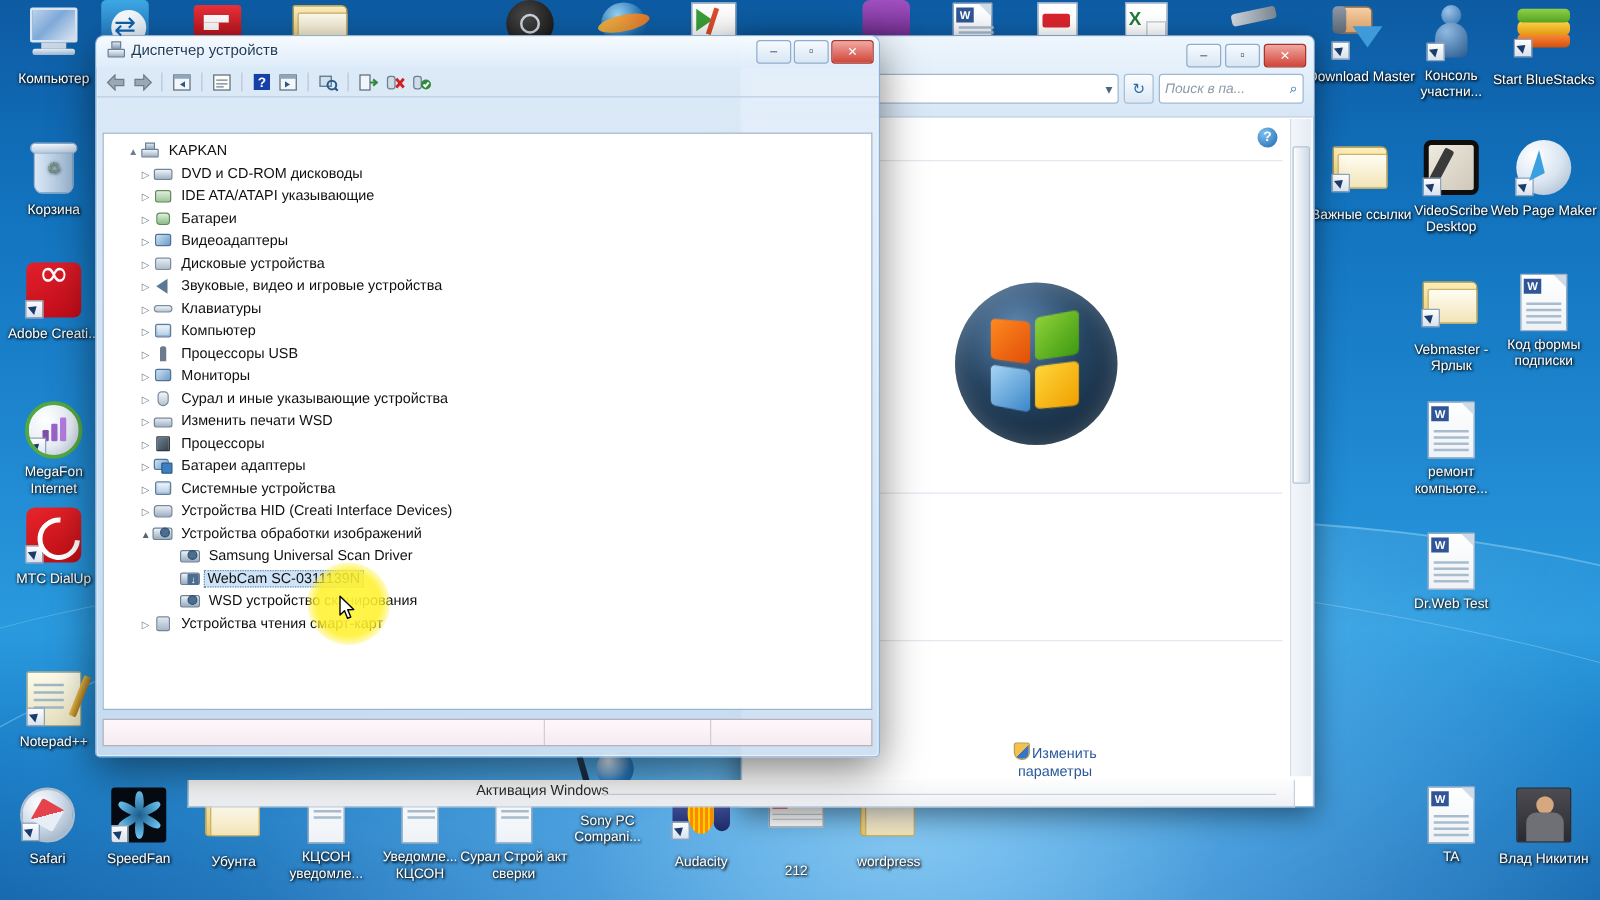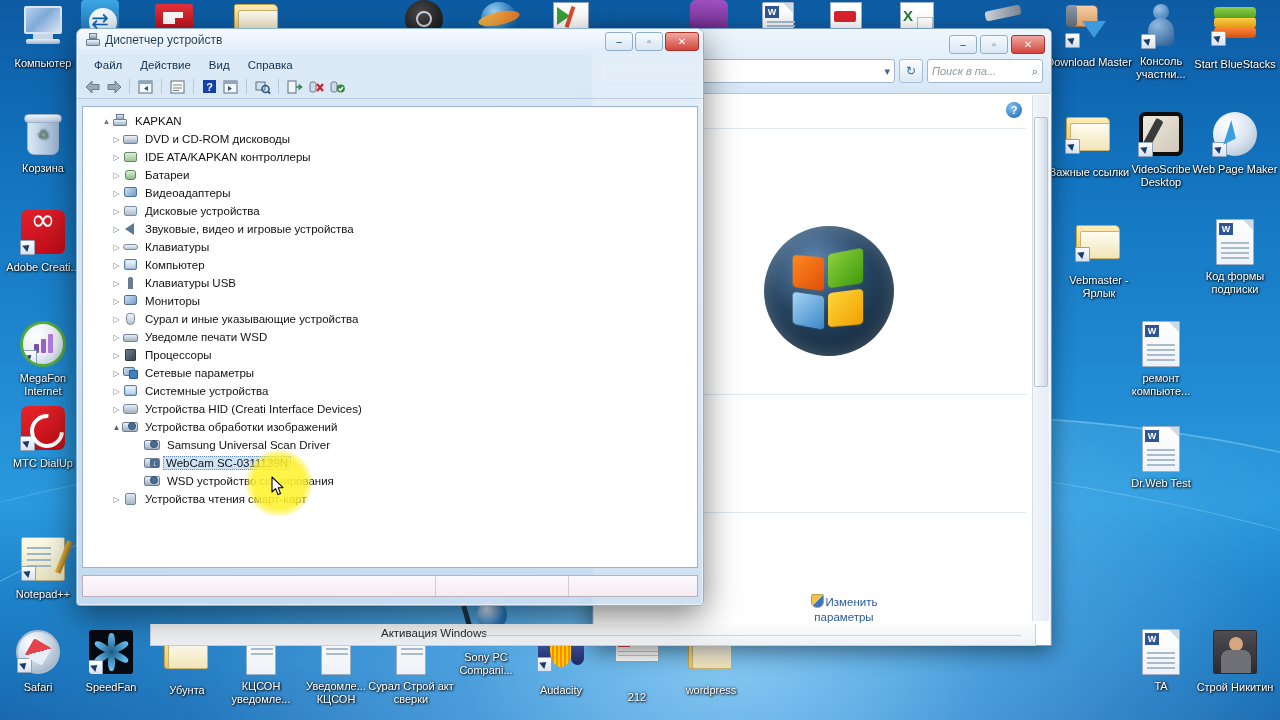--- a/index.html
+++ b/index.html
@@ -635,21 +635,21 @@
 </div>
 <div class="dicon" style="left:1192px;top:110px">
   <div class="glyph">
       <div class="ico-wpm">
         <div class="shortcut-arrow"></div>
       </div>
     </div>
   <span class="lbl">Web Page Maker</span>
 </div>
 
-<div class="dicon" style="left:1056px;top:218px">
+<div class="dicon" style="left:1118px;top:218px">
   <div class="glyph">
       <div class="ico-folder">
         <div class="back"></div>
         <div class="front"></div>
         <div class="shortcut-arrow"></div>
       </div>
     </div>
   <span class="lbl">Vebmaster - Ярлык</span>
 </div>
 <div class="dicon" style="left:1192px;top:218px">
@@ -702,21 +702,21 @@
     </div>
   <span class="lbl">TA</span>
 </div>
 <div class="dicon" style="left:1192px;top:628px">
   <div class="glyph">
       <div class="ico-man">
         <div class="head"></div>
         <div class="tor"></div>
       </div>
     </div>
-  <span class="lbl">Строй Никитин</span>
+  <span class="lbl">Влад Никитин</span>
 </div>
 
 <div id="explorer">
   <div class="exp-chrome">
     <div class="winbtns">
       <div class="wbtn">–</div>
       <div class="wbtn">▫</div>
       <div class="wbtn close">✕</div>
     </div>
     <div class="addressrow">
@@ -770,26 +770,20 @@
       <div style="position:absolute;left:4px;top:0px;width:8px;height:6px;background:linear-gradient(180deg,#dbe7f3,#8fa6bb);border:1px solid #6b7f93;"></div>
     </div>
     <div class="tt">Диспетчер устройств</div>
     <div class="winbtns">
       <div class="wbtn">–</div>
       <div class="wbtn">▫</div>
       <div class="wbtn close">✕</div>
     </div>
   </div>
 
-  <div class="menubar">
-    <span>Файл</span>
-    <span>Действие</span>
-    <span>Вид</span>
-    <span>Справка</span>
-  </div>
 
   <div class="toolbar">
     <div class="tbtn">
       <svg width="16" height="14" viewBox="0 0 16 14">
           <path d="M7 1 L1 7 L7 13 L7 9.5 L14 9.5 L14 4.5 L7 4.5 Z" fill="#9aa7b4" stroke="#6f7d8b" stroke-width="1"></path>
         </svg>
     </div>
     <div class="tbtn">
       <svg width="16" height="14" viewBox="0 0 16 14">
           <path d="M9 1 L15 7 L9 13 L9 9.5 L2 9.5 L2 4.5 L9 4.5 Z" fill="#9aa7b4" stroke="#6f7d8b" stroke-width="1"></path>
@@ -874,21 +868,21 @@
             <div class="tico">
               <div class="ti ti-cd"></div>
             </div>
             <div class="lab">DVD и CD-ROM дисководы</div>
           </div>
           <div class="trow" style="padding-left: 28px;">
             <div class="exp">▷</div>
             <div class="tico">
               <div class="ti ti-grn"></div>
             </div>
-            <div class="lab">IDE ATA/KAPKAN контроллеры</div>
+            <div class="lab">IDE ATA/ATAPI указывающие</div>
           </div>
           <div class="trow" style="padding-left: 28px;">
             <div class="exp">▷</div>
             <div class="tico">
               <div class="ti ti-batt"></div>
             </div>
             <div class="lab">Батареи</div>
           </div>
           <div class="trow" style="padding-left: 28px;">
             <div class="exp">▷</div>
@@ -923,56 +917,56 @@
             <div class="tico">
               <div class="ti ti-pc"></div>
             </div>
             <div class="lab">Компьютер</div>
           </div>
           <div class="trow" style="padding-left: 28px;">
             <div class="exp">▷</div>
             <div class="tico">
               <div class="ti ti-usb"></div>
             </div>
-            <div class="lab">Клавиатуры USB</div>
+            <div class="lab">Процессоры USB</div>
           </div>
           <div class="trow" style="padding-left: 28px;">
             <div class="exp">▷</div>
             <div class="tico">
               <div class="ti ti-mon"></div>
             </div>
             <div class="lab">Мониторы</div>
           </div>
           <div class="trow" style="padding-left: 28px;">
             <div class="exp">▷</div>
             <div class="tico">
               <div class="ti ti-mouse"></div>
             </div>
             <div class="lab">Сурал и иные указывающие устройства</div>
           </div>
           <div class="trow" style="padding-left: 28px;">
             <div class="exp">▷</div>
             <div class="tico">
               <div class="ti ti-prn"></div>
             </div>
-            <div class="lab">Уведомле печати WSD</div>
+            <div class="lab">Изменить печати WSD</div>
           </div>
           <div class="trow" style="padding-left: 28px;">
             <div class="exp">▷</div>
             <div class="tico">
               <div class="ti ti-cpu"></div>
             </div>
             <div class="lab">Процессоры</div>
           </div>
           <div class="trow" style="padding-left: 28px;">
             <div class="exp">▷</div>
             <div class="tico">
               <div class="ti ti-net"></div>
             </div>
-            <div class="lab">Сетевые параметры</div>
+            <div class="lab">Батареи адаптеры</div>
           </div>
           <div class="trow" style="padding-left: 28px;">
             <div class="exp">▷</div>
             <div class="tico">
               <div class="ti ti-pc"></div>
             </div>
             <div class="lab">Системные устройства</div>
           </div>
           <div class="trow" style="padding-left: 28px;">
             <div class="exp">▷</div>

